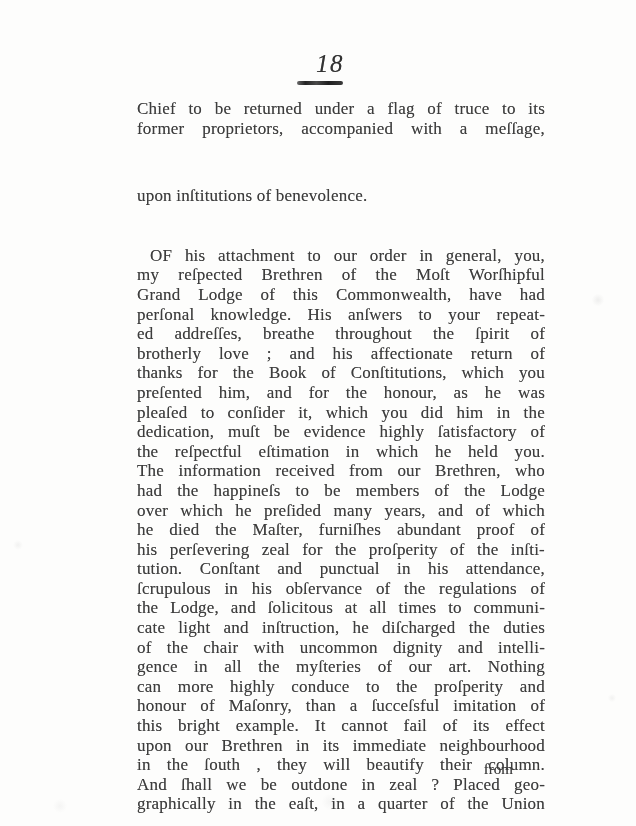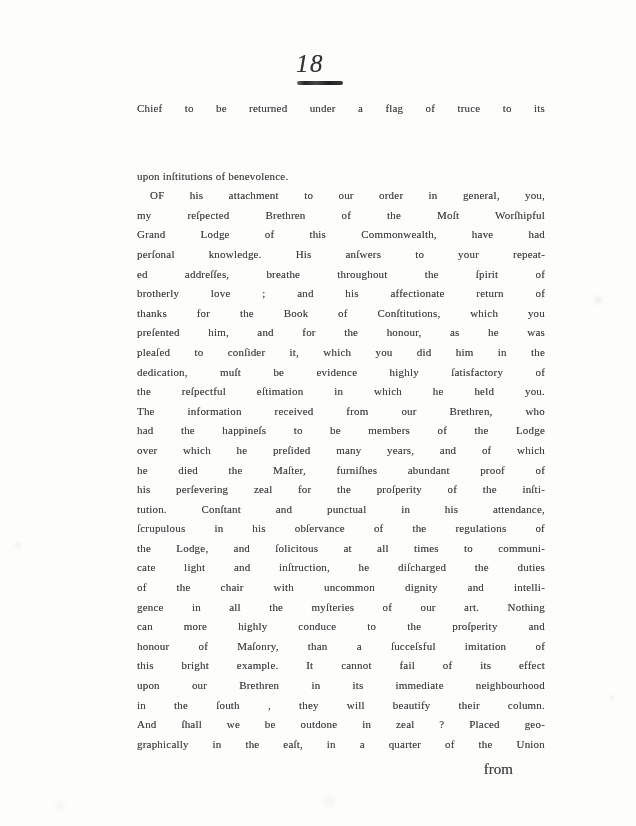--- a/index.html
+++ b/index.html
@@ -26,21 +26,21 @@
       radial-gradient(circle 7px at 18px 545px, rgba(110,110,110,0.08), transparent 70%),
       radial-gradient(circle 12px at 330px 802px, rgba(110,110,110,0.06), transparent 70%),
       radial-gradient(circle 6px at 612px 698px, rgba(110,110,110,0.08), transparent 70%),
       radial-gradient(circle 10px at 60px 806px, rgba(110,110,110,0.06), transparent 70%);
   }
   .header {
     position: absolute;
     top: 50px;
     left: 296px;
     width: 48px;
-    text-align: left;
+    text-align: right;
     filter: blur(0.2px);
   }
   .page-number {
     font-style: italic;
     font-size: 25px;
     line-height: 28px;
     letter-spacing: 1.5px;
     color: #333333;
     text-shadow: 0 0 0.6px rgba(50,50,50,0.55);
   }
@@ -49,40 +49,41 @@
     height: 4px;
     margin: 3px auto 0 auto;
     border-radius: 2px;
     background: linear-gradient(90deg, #6a6a6a 0%, #242424 18%, #4a4a4a 42%, #1f1f1f 68%, #3a3a3a 100%);
   }
   .text-block {
     position: absolute;
     top: 99px;
     left: 137px;
     width: 408px;
-    font-size: 11px;
+    font-size: 17px;
     line-height: 19.6px;
     letter-spacing: 0.2px;
     filter: blur(0.2px);
     text-shadow: 0 0 0.6px rgba(55,55,55,0.5);
   }
   .line {
     height: 19.6px;
     text-align: justify;
     text-align-last: justify;
     white-space: normal;
     overflow: visible;
   }
   .line.no-just {
     text-align: left;
     text-align-last: left;
     margin-top: 48px;
   }
   .line.indent {
     text-indent: 13px;
+    margin-top: 40px;
   }
   .catchword-line {
     position: absolute;
     top: 744px;
     left: 137px;
     width: 408px;
     font-size: 15px;
     line-height: 19.6px;
     text-align: right;
     padding-right: 32px;
@@ -98,20 +99,21 @@
 <div class="page">
   <div class="noise"></div>
 
   <div class="header">
     <div class="page-number">18</div>
     <div class="page-number-rule"></div>
   </div>
 
   <div class="text-block">
       <div class="line">Chief to be returned under a flag of truce to its</div>
+      <div class="line">former proprietors, accompanied with a meſſage,</div>
       <div class="line no-just">upon inſtitutions of benevolence.</div>
       <div class="line indent">OF his attachment to our order in general, you,</div>
       <div class="line">my reſpected Brethren of the Moſt Worſhipful</div>
       <div class="line">Grand Lodge of this Commonwealth, have had</div>
       <div class="line">perſonal knowledge. His anſwers to your repeat-</div>
       <div class="line">ed addreſſes, breathe throughout the ſpirit of</div>
       <div class="line">brotherly love ; and his affectionate return of</div>
       <div class="line">thanks for the Book of Conſtitutions, which you</div>
       <div class="line">preſented him, and for the honour, as he was</div>
       <div class="line">pleaſed to conſider it, which you did him in the</div>

